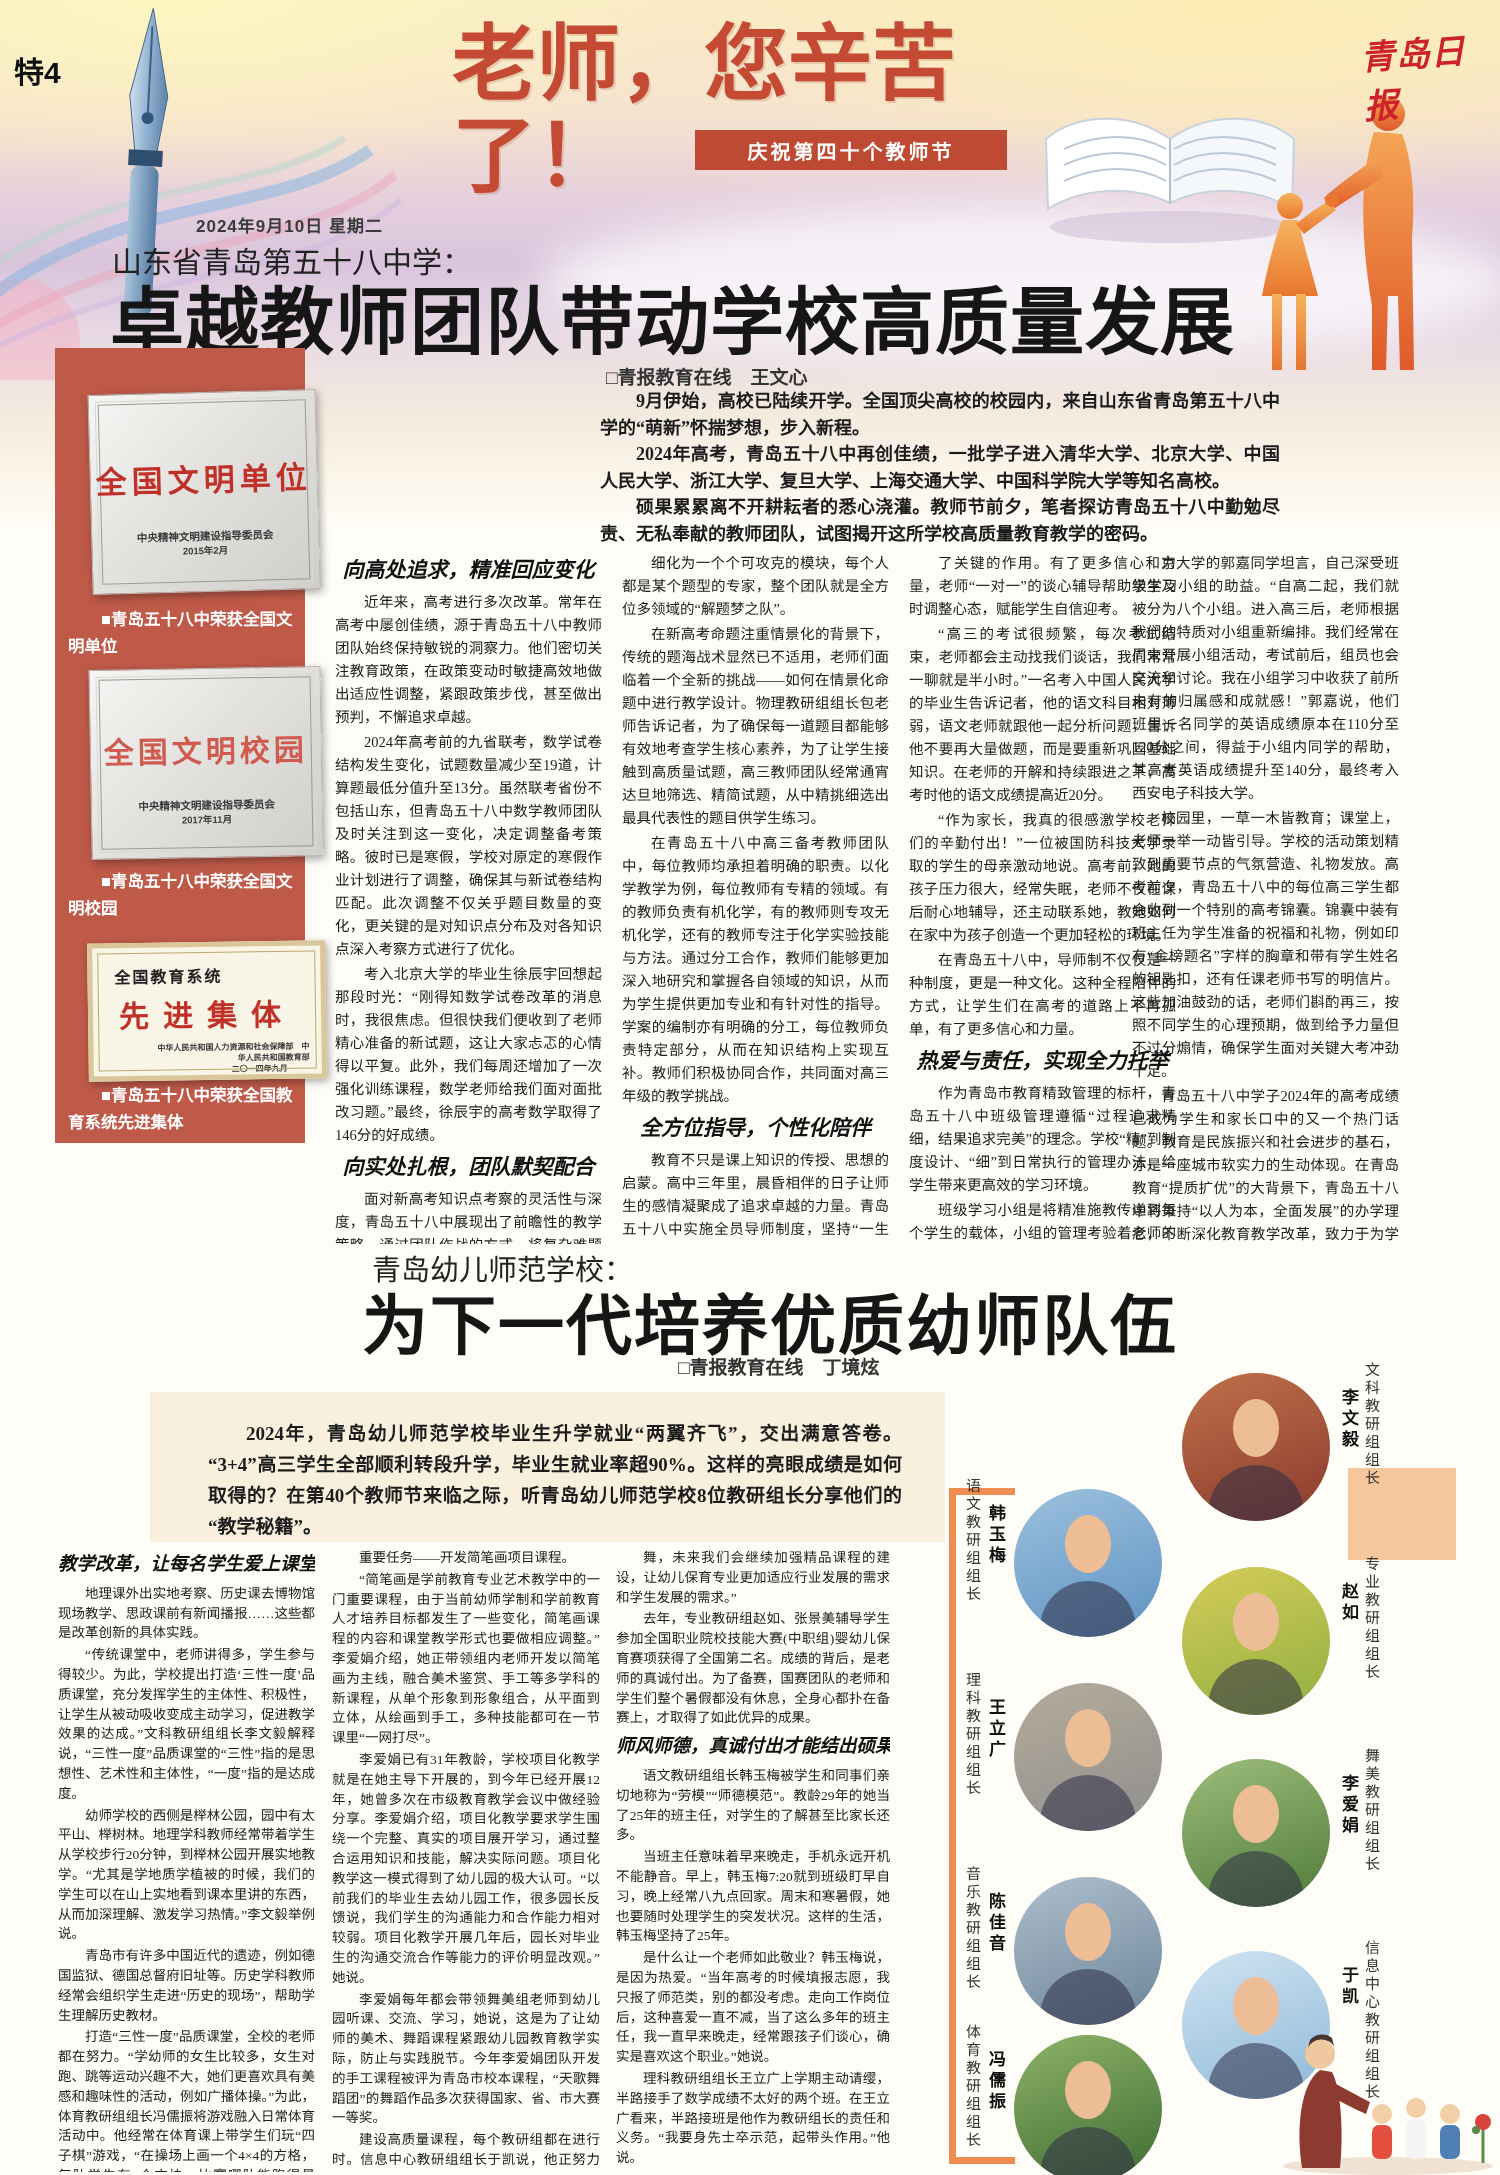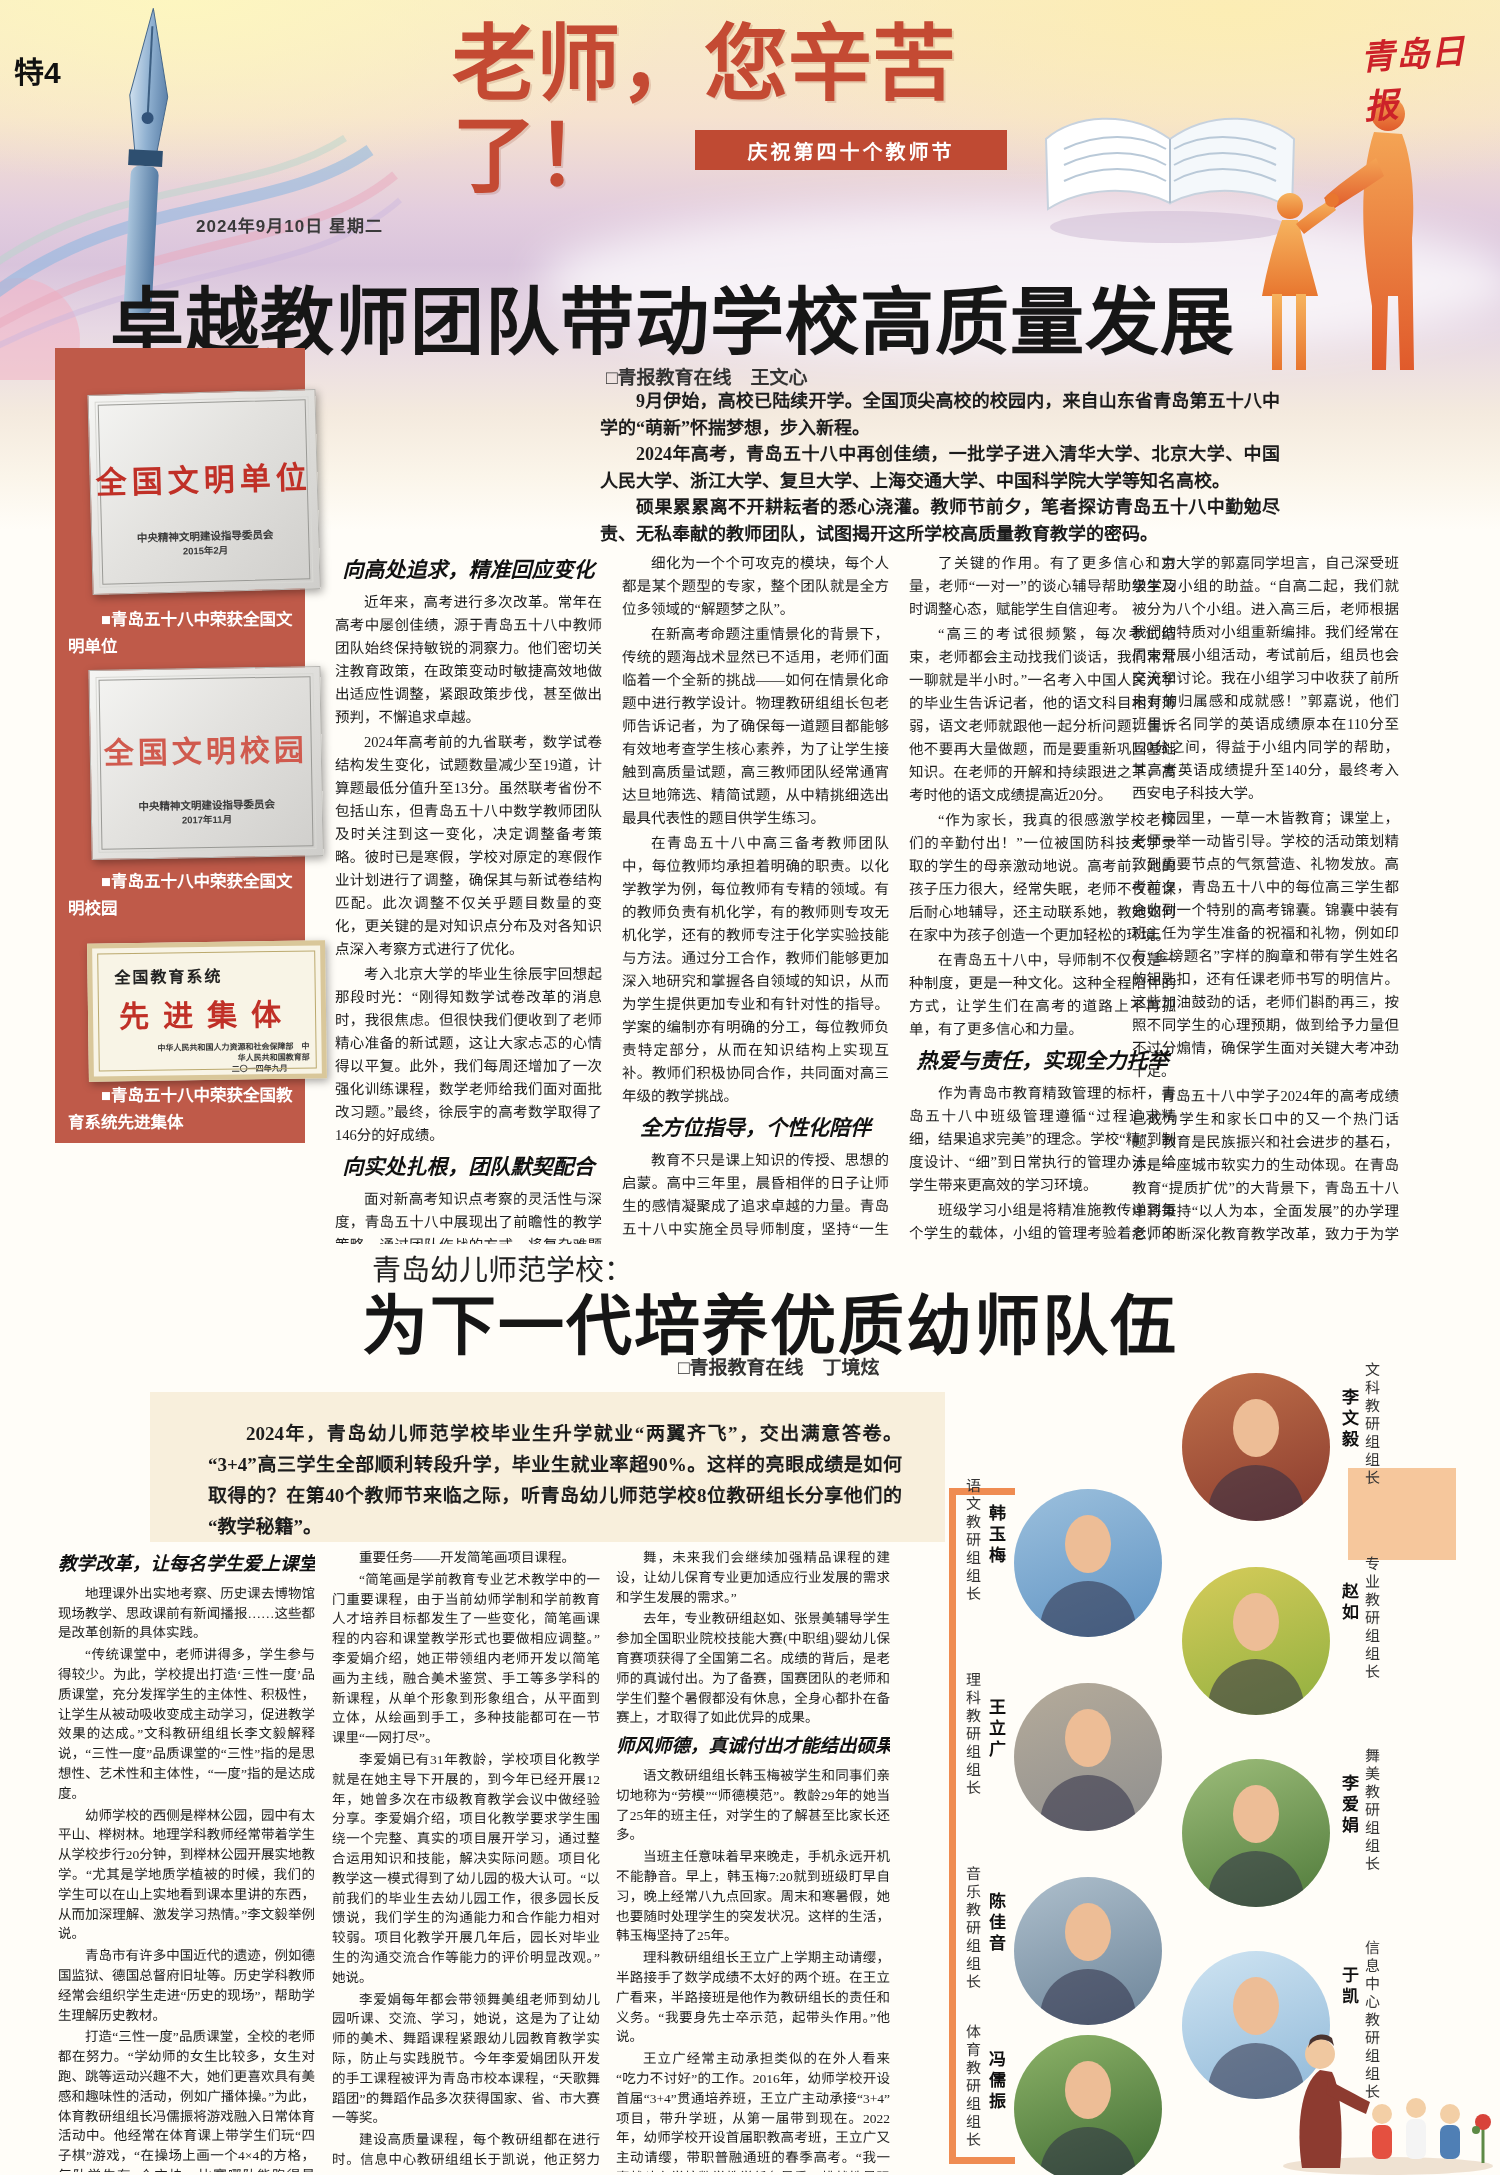--- a/index.html
+++ b/index.html
@@ -139,20 +139,21 @@
   </svg>
 
   <div class="page-number">特4</div>
   <div class="pub-date">2024年9月10日  星期二</div>
   <div class="banner-title">老师，您辛苦了！</div>
   <div class="banner-bar">
     <span>庆祝第四十个教师节</span>
   </div>
   <div class="masthead">青岛日报</div>
 
+  <div class="kicker" style="left:112px;top:238px;font-size:30px">山东省青岛第五十八中学：</div>
   <div class="headline" style="left:110px;top:262px;font-size:74px;letter-spacing:1px">卓越教师团队带动学校高质量发展</div>
   <div class="byline" style="left:606px;top:362px">□青报教育在线　王文心</div>
 
   <div class="intro1">
     <p>9月伊始，高校已陆续开学。全国顶尖高校的校园内，来自山东省青岛第五十八中学的“萌新”怀揣梦想，步入新程。</p>
     <p>2024年高考，青岛五十八中再创佳绩，一批学子进入清华大学、北京大学、中国人民大学、浙江大学、复旦大学、上海交通大学、中国科学院大学等知名高校。</p>
     <p>硕果累累离不开耕耘者的悉心浇灌。教师节前夕，笔者探访青岛五十八中勤勉尽责、无私奉献的教师团队，试图揭开这所学校高质量教育教学的密码。</p>
   </div>
 
   <div class="award-panel"></div>
@@ -234,20 +235,21 @@
       <p class="col-para">李爱娟已有31年教龄，学校项目化教学就是在她主导下开展的，到今年已经开展12年，她曾多次在市级教育教学会议中做经验分享。李爱娟介绍，项目化教学要求学生围绕一个完整、真实的项目展开学习，通过整合运用知识和技能，解决实际问题。项目化教学这一模式得到了幼儿园的极大认可。“以前我们的毕业生去幼儿园工作，很多园长反馈说，我们学生的沟通能力和合作能力相对较弱。项目化教学开展几年后，园长对毕业生的沟通交流合作等能力的评价明显改观。”她说。</p>
       <p class="col-para">李爱娟每年都会带领舞美组老师到幼儿园听课、交流、学习，她说，这是为了让幼师的美术、舞蹈课程紧跟幼儿园教育教学实际，防止与实践脱节。今年李爱娟团队开发的手工课程被评为青岛市校本课程，“天歌舞蹈团”的舞蹈作品多次获得国家、省、市大赛一等奖。</p>
       <p class="col-para">建设高质量课程，每个教研组都在进行时。信息中心教研组组长于凯说，他正努力让信息技术课程跟上人工智能时代，“我正在研究如何让人工智能技术帮助学生更有效地学习和工作。”</p>
     </div>
   <div class="col a2col" style="left:616px;width:274px">
       <p class="col-para">舞，未来我们会继续加强精品课程的建设，让幼儿保育专业更加适应行业发展的需求和学生发展的需求。”</p>
       <p class="col-para">去年，专业教研组赵如、张景美辅导学生参加全国职业院校技能大赛(中职组)婴幼儿保育赛项获得了全国第二名。成绩的背后，是老师的真诚付出。为了备赛，国赛团队的老师和学生们整个暑假都没有休息，全身心都扑在备赛上，才取得了如此优异的成果。</p>
       <div class="col-subhead">师风师德，真诚付出才能结出硕果</div>
       <p class="col-para">语文教研组组长韩玉梅被学生和同事们亲切地称为“劳模”“师德模范”。教龄29年的她当了25年的班主任，对学生的了解甚至比家长还多。</p>
       <p class="col-para">当班主任意味着早来晚走，手机永远开机不能静音。早上，韩玉梅7:20就到班级盯早自习，晚上经常八九点回家。周末和寒暑假，她也要随时处理学生的突发状况。这样的生活，韩玉梅坚持了25年。</p>
+      <p class="col-para">是什么让一个老师如此敬业？韩玉梅说，是因为热爱。“当年高考的时候填报志愿，我只报了师范类，别的都没考虑。走向工作岗位后，这种喜爱一直不减，当了这么多年的班主任，我一直早来晚走，经常跟孩子们谈心，确实是喜欢这个职业。”她说。</p>
       <p class="col-para">理科教研组组长王立广上学期主动请缨，半路接手了数学成绩不太好的两个班。在王立广看来，半路接班是他作为教研组长的责任和义务。“我要身先士卒示范，起带头作用。”他说。</p>
       <p class="col-para">王立广经常主动承担类似的在外人看来“吃力不讨好”的工作。2016年，幼师学校开设首届“3+4”贯通培养班，王立广主动承接“3+4”项目，带升学班，从第一届带到现在。2022年，幼师学校开设首届职教高考班，王立广又主动请缨，带职普融通班的春季高考。“我一直战斗在学校数学教学任务最重、挑战性最强的地方。”他自豪地说。</p>
     </div>
 
   <div class="bracket-v"></div>
   <div class="bracket-h" style="top:1488px"></div>
   <div class="bracket-h" style="top:2157px"></div>
   <div class="decor-square"></div>
 
   <div class="teacher-card" style="left:1182px;top:1362px">

